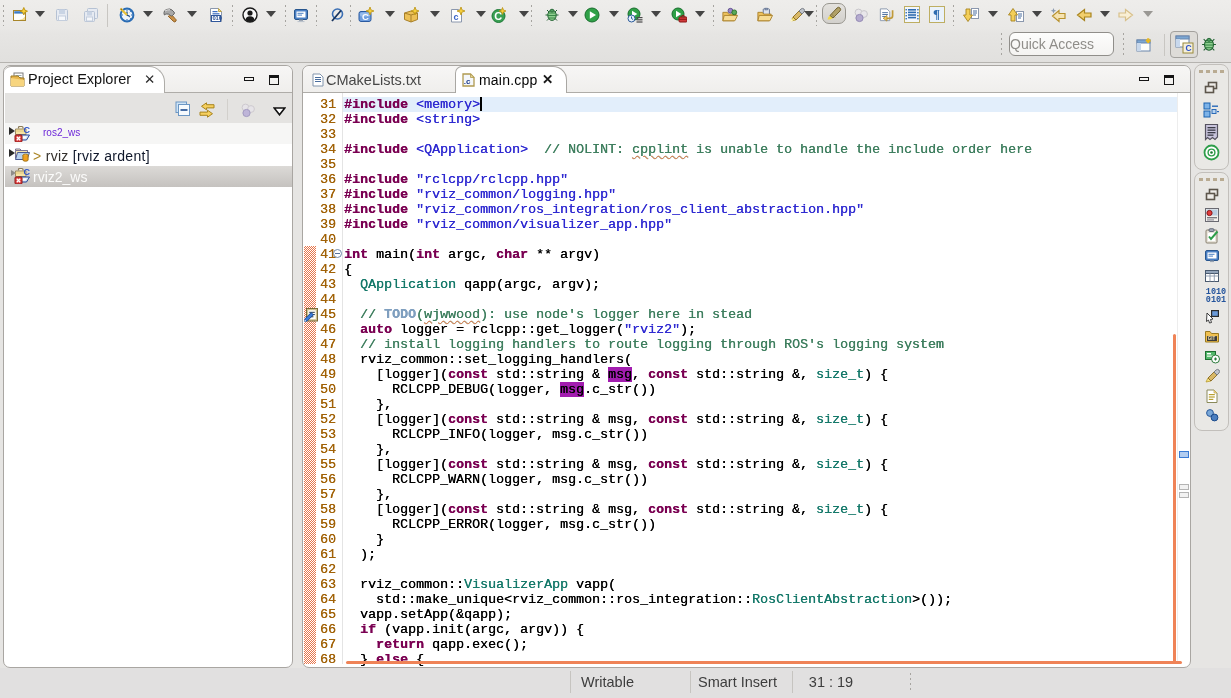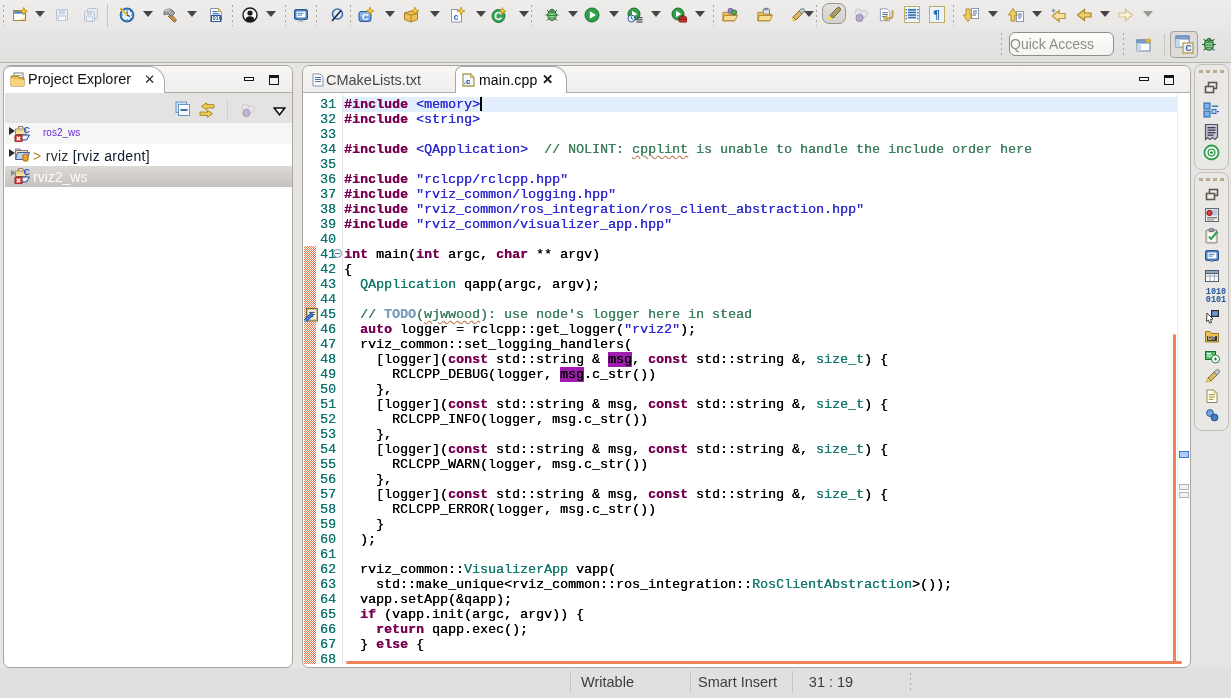--- a/index.html
+++ b/index.html
@@ -432,21 +432,21 @@
       <rect x="5.2" y="7" width="5.6" height="1.1" fill="#3a4a5a"></rect>
       <rect x="5.2" y="9.2" width="4.2" height="1.1" fill="#3a4a5a"></rect>
   <path d="M0.2 14.8 L1 11.8 L7.2 5.6 L9.4 7.8 L3.2 14 Z" fill="#3a7ad8" stroke="#14448e" stroke-width="0.9"></path>
   <path d="M0.2 14.8 L0.8 12.6 L2.4 14.2 Z" fill="#e8f0fa"></path>
  </svg>
 
  <div class="abs" style="left:39px;top:27px;width:1px;height:571px;background:#e4e4e4"></div>
 
  <div class="abs" style="left:40px;top:30.5px;width:834px;height:15px;background:#e2eefb"></div>
 
- <pre class="mono abs" id="lnums" style="left:10px;top:30.5px;width:23px;margin:0;text-align:right;color:#0f766e">31
+ <pre class="mono abs" id="lnums" style="left:10px;top:30.5px;width:23px;margin:0;text-align:right;color:#a16207">31
 32
 33
 34
 35
 36
 37
 38
 39
 40
 41
@@ -490,20 +490,21 @@
 <span class="k">#include</span> <span class="s">"rviz_common/logging.hpp"</span>
 <span class="k">#include</span> <span class="s">"rviz_common/ros_integration/ros_client_abstraction.hpp"</span>
 <span class="k">#include</span> <span class="s">"rviz_common/visualizer_app.hpp"</span>
 
 <span class="k">int</span> <span class="fn">main</span>(<span class="k">int</span> argc, <span class="k">char</span> ** argv)
 {
   <span class="y">QApplication</span> qapp(argc, argv);
 
   <span class="c">// <span class="td">TODO</span>(<span class="sp">wjwwood</span>): use node's logger here in stead</span>
   <span class="k">auto</span> logger = rclcpp::get_logger(<span class="s">"rviz2"</span>);
+  <span class="c">// install logging handlers to route logging through ROS's logging system</span>
   rviz_common::set_logging_handlers(
     [logger](<span class="k">const</span> std::string &amp; <span class="hl">msg</span>, <span class="k">const</span> std::string &amp;, <span class="y">size_t</span>) {
       RCLCPP_DEBUG(logger, <span class="hl">msg</span>.c_str())
     },
     [logger](<span class="k">const</span> std::string &amp; msg, <span class="k">const</span> std::string &amp;, <span class="y">size_t</span>) {
       RCLCPP_INFO(logger, msg.c_str())
     },
     [logger](<span class="k">const</span> std::string &amp; msg, <span class="k">const</span> std::string &amp;, <span class="y">size_t</span>) {
       RCLCPP_WARN(logger, msg.c_str())
     },

